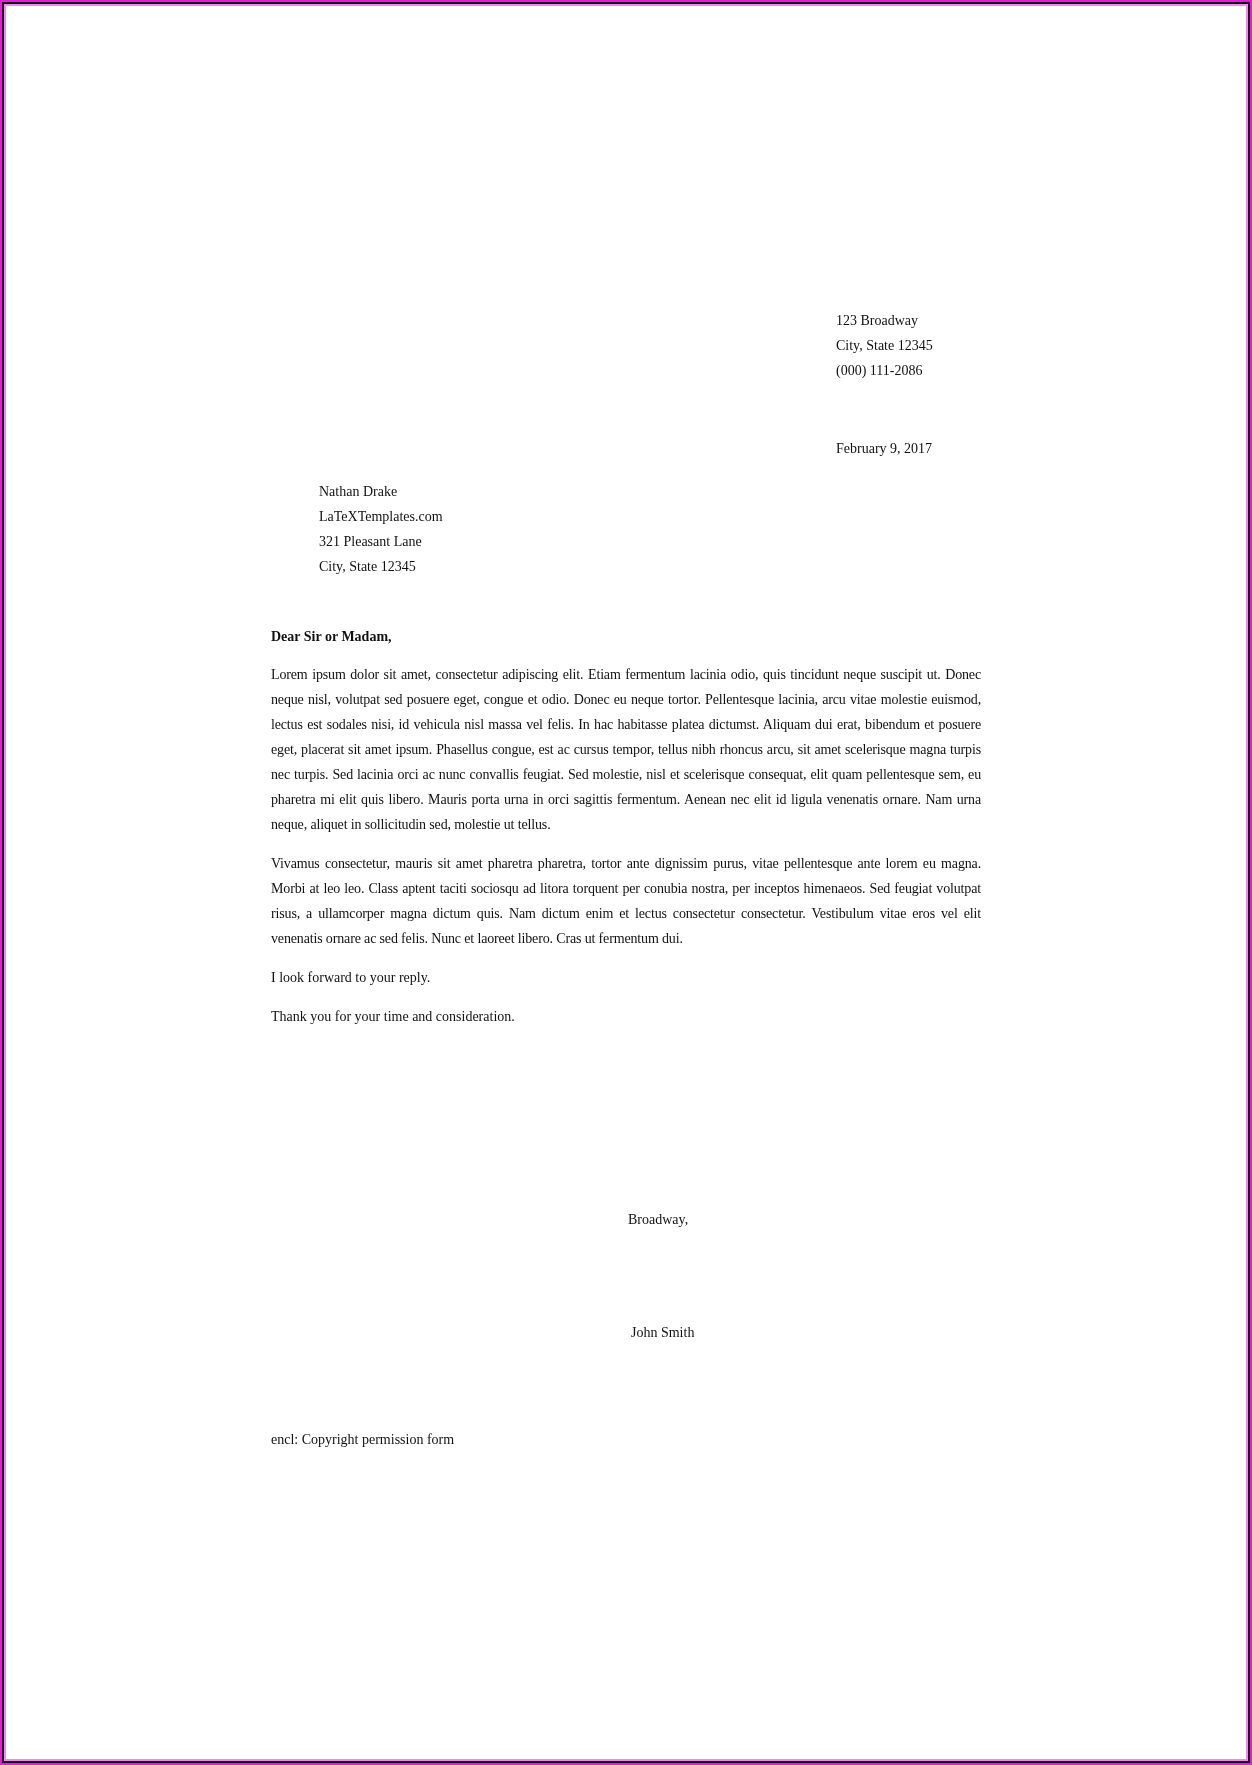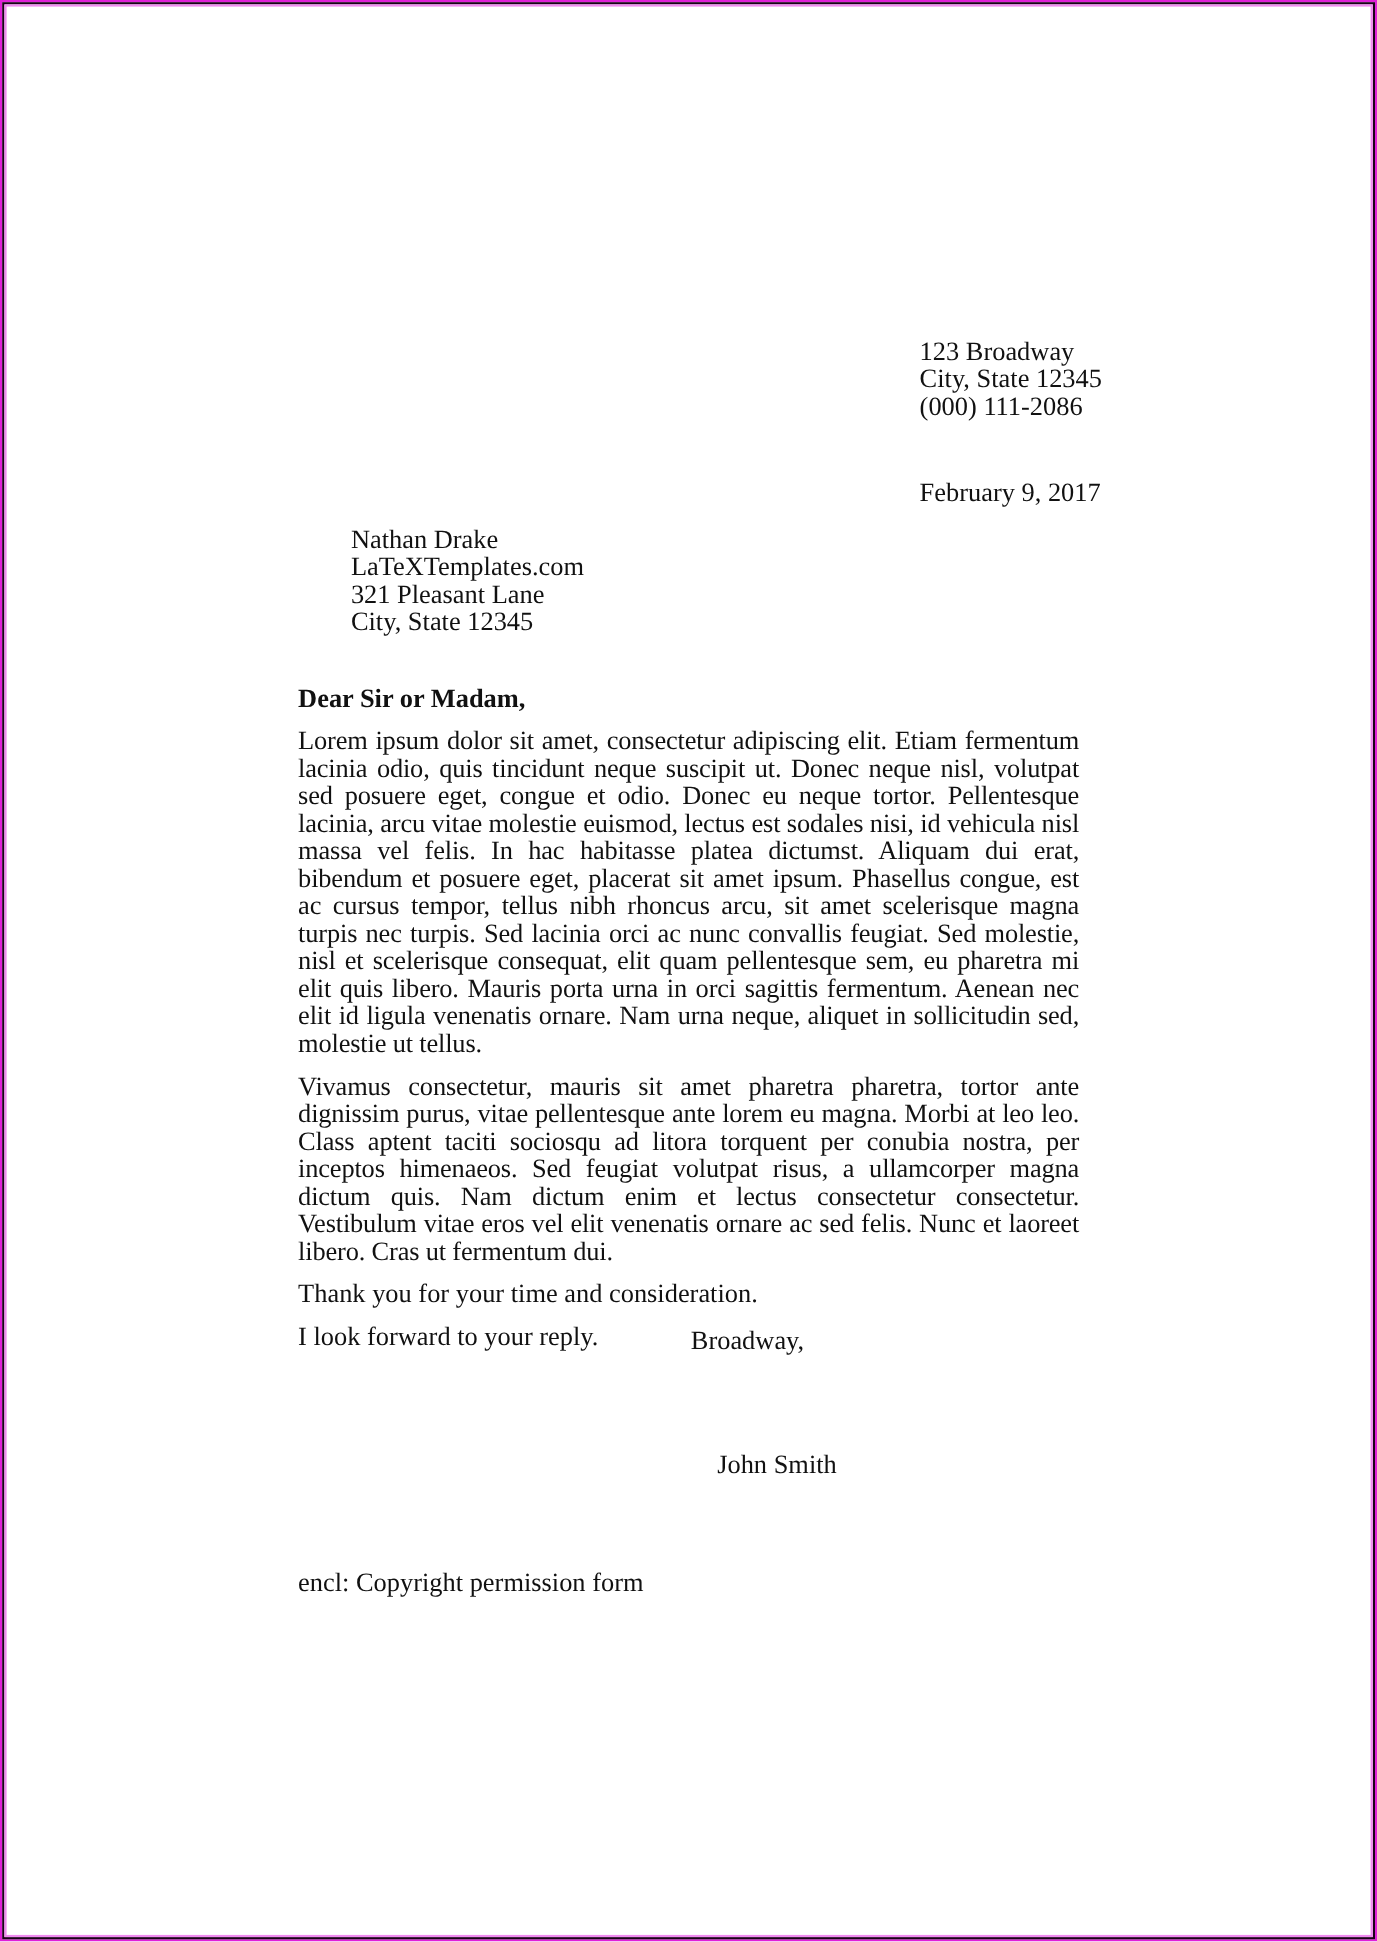--- a/index.html
+++ b/index.html
@@ -12,42 +12,42 @@
     position: absolute; left: 2px; top: 2px; right: 2px; bottom: 2px;
     box-sizing: border-box; border: 2px solid #1a0018;
   }
   .frame-inner {
     position: absolute; left: 4px; top: 4px; right: 4px; bottom: 4px;
     box-sizing: border-box; border: 2px solid #f08af0;
   }
   .page {
     position: absolute; left: 0; top: 0; width: 1252px; height: 1765px;
     font-family: "Liberation Serif", "DejaVu Serif", serif;
-    color: #111111; font-size: 24px; line-height: 25px;
+    color: #111111; font-size: 14px; line-height: 25px;
   }
   .sender {
     position: absolute; left: 836px; top: 308px;
   }
   .sender div { white-space: nowrap; }
   .date { position: absolute; left: 836px; top: 412px; white-space: nowrap; margin-top: 24px; }
   .recipient { position: absolute; left: 271px; top: 479px; margin-left: 48px; }
   .recipient div { white-space: nowrap; }
   .salutation {
     position: absolute; left: 271px; top: 624px; font-weight: bold; white-space: nowrap;
   }
   .body {
     position: absolute; left: 271px; top: 662px; width: 710px;
   }
   .body p {
     margin: 0 0 14px 0; text-align: justify; hyphens: none;
   }
   .p1 { letter-spacing: -0.15px; }
   .p2 { letter-spacing: -0.15px; }
   .closing { position: absolute; left: 628px; top: 1207px; white-space: nowrap; }
-  .signature { position: absolute; left: 652px; top: 1320px; white-space: nowrap; }
+  .signature { position: absolute; left: 631px; top: 1320px; white-space: nowrap; }
   .ps { position: absolute; left: 271px; top: 1388px; white-space: nowrap; }
   .encl { position: absolute; left: 271px; top: 1427px; white-space: nowrap; }
 </style>
 </head>
 <body>
 
 <div class="frame-outer"></div>
 <div class="frame-mid"></div>
 <div class="frame-inner"></div>
 
@@ -66,21 +66,21 @@
     <div>LaTeXTemplates.com</div>
     <div>321 Pleasant Lane</div>
     <div>City, State 12345</div>
   </div>
 
   <div class="salutation">Dear Sir or Madam,</div>
 
   <div class="body">
     <p class="p1">Lorem ipsum dolor sit amet, consectetur adipiscing elit. Etiam fermentum lacinia odio, quis tincidunt neque suscipit ut. Donec neque nisl, volutpat sed posuere eget, congue et odio.  Donec eu neque tortor.  Pellentesque lacinia, arcu vitae molestie euismod, lectus est sodales nisi, id vehicula nisl massa vel felis. In hac habitasse platea dictumst. Aliquam dui erat, bibendum et posuere eget, placerat sit amet ipsum. Phasellus congue, est ac cursus tempor, tellus nibh rhoncus arcu, sit amet scelerisque magna turpis nec turpis.  Sed lacinia orci ac nunc convallis feugiat.  Sed molestie, nisl et scelerisque consequat, elit quam pellentesque sem, eu pharetra mi elit quis libero. Mauris porta urna in orci sagittis fermentum. Aenean nec elit id ligula venenatis ornare. Nam urna neque, aliquet in sollicitudin sed, molestie ut tellus.</p>
     <p class="p2">Vivamus consectetur, mauris sit amet pharetra pharetra, tortor ante dignissim purus, vitae pellentesque ante lorem eu magna. Morbi at leo leo. Class aptent taciti sociosqu ad litora torquent per conubia nostra, per inceptos himenaeos. Sed feugiat volutpat risus, a ullamcorper magna dictum quis. Nam dictum enim et lectus consectetur consectetur. Vestibulum vitae eros vel elit venenatis ornare ac sed felis. Nunc et laoreet libero. Cras ut fermentum dui.</p>
+    <p>I look forward to your reply.</p>
     <p>Thank you for your time and consideration.</p>
-    <p>I look forward to your reply.</p>
   </div>
 
   <div class="closing">Broadway,</div>
   <div class="signature">John Smith</div>
 
   <div class="encl">encl: Copyright permission form</div>
 </div>
 
 </body></html>

